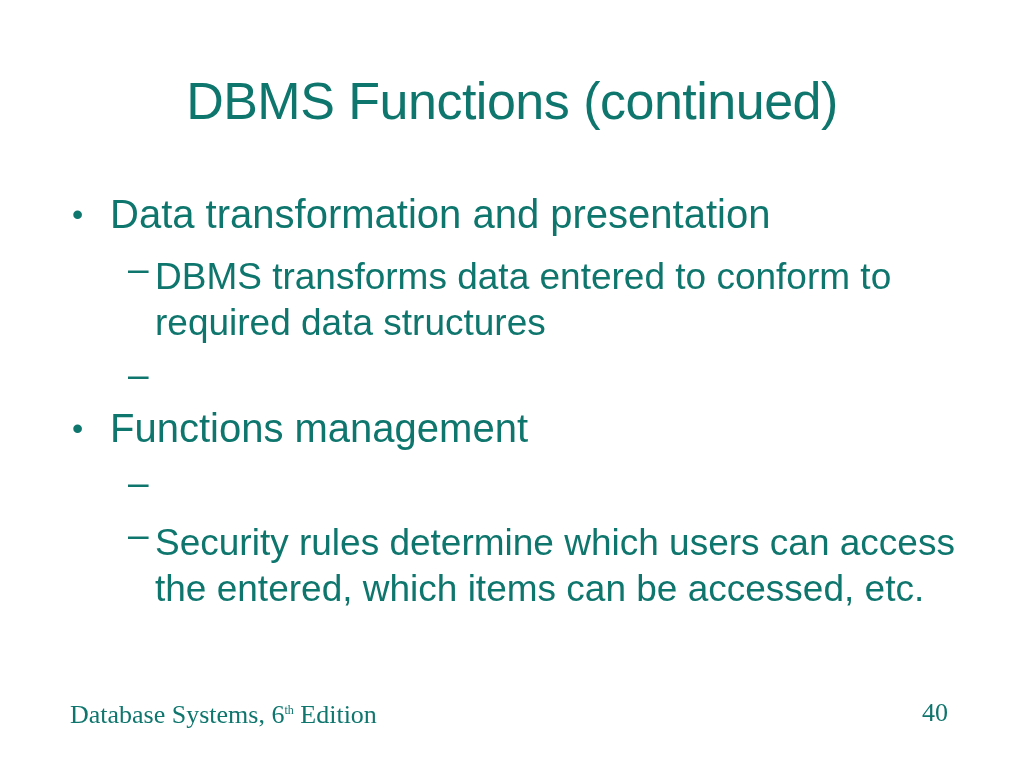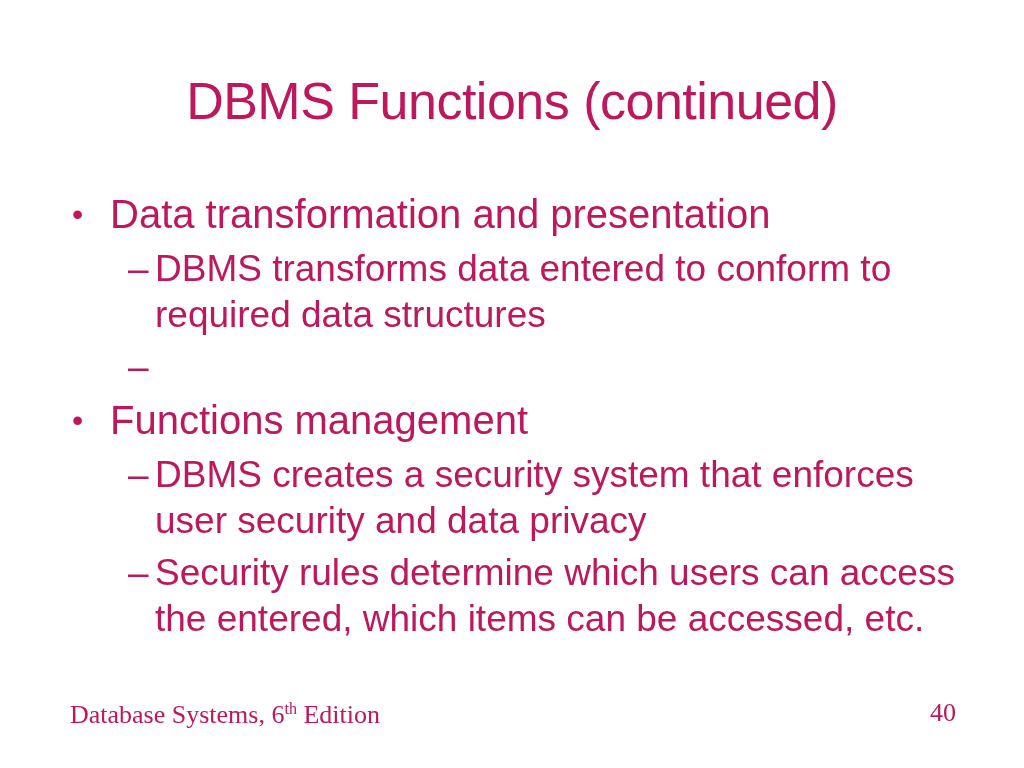--- a/index.html
+++ b/index.html
@@ -7,21 +7,21 @@
     padding: 0;
     background: #ffffff;
   }
   .slide {
     position: relative;
     width: 1024px;
     height: 768px;
     background: #ffffff;
     overflow: hidden;
     font-family: "Liberation Sans", "DejaVu Sans", sans-serif;
-    color: #be185d;
+    color: #0f766e;
   }
   .title {
     position: absolute;
     top: 74px;
     left: 0;
     width: 1024px;
     text-align: center;
     font-size: 52px;
     line-height: 1.05;
     letter-spacing: -0.5px;
@@ -61,39 +61,40 @@
   }
   .l2 .marker {
     flex: 0 0 27px;
     margin-left: 68px;
     line-height: 46px;
   }
   .l2 .text {
     flex: 0 1 auto;
     max-width: 815px;
     white-space: pre-line;
+    margin-top: 8px;
   }
   .footer {
     position: absolute;
     left: 70px;
     top: 701px;
     font-family: "Liberation Serif", "DejaVu Serif", serif;
     font-size: 26px;
     line-height: 1.1;
     white-space: nowrap;
   }
   .footer sup {
-    font-size: 16px;
+    font-size: 12px;
     vertical-align: baseline;
     position: relative;
     top: -9px;
   }
   .page-number {
     position: absolute;
-    right: 68px;
+    right: 76px;
     top: 699px;
     font-family: "Liberation Serif", "DejaVu Serif", serif;
     font-size: 26px;
     line-height: 1.1;
   }
 </style>
 </head>
 <body>
 
 <div class="slide">
@@ -117,22 +118,20 @@
       <span class="marker">–</span>
     </div>
 
     <div class="l1">
       <span class="marker">•</span>
       <span class="text">Functions management</span>
     </div>
 
     <div class="l2">
       <span class="marker">–</span>
-      <span class="text">DBMS creates a security system that enforces
-user security and data privacy</span>
     </div>
 
     <div class="l2">
       <span class="marker">–</span>
       <span class="text">Security rules determine which users can access
 the entered, which items can be accessed, etc.</span>
     </div>
 
   </div>
 

